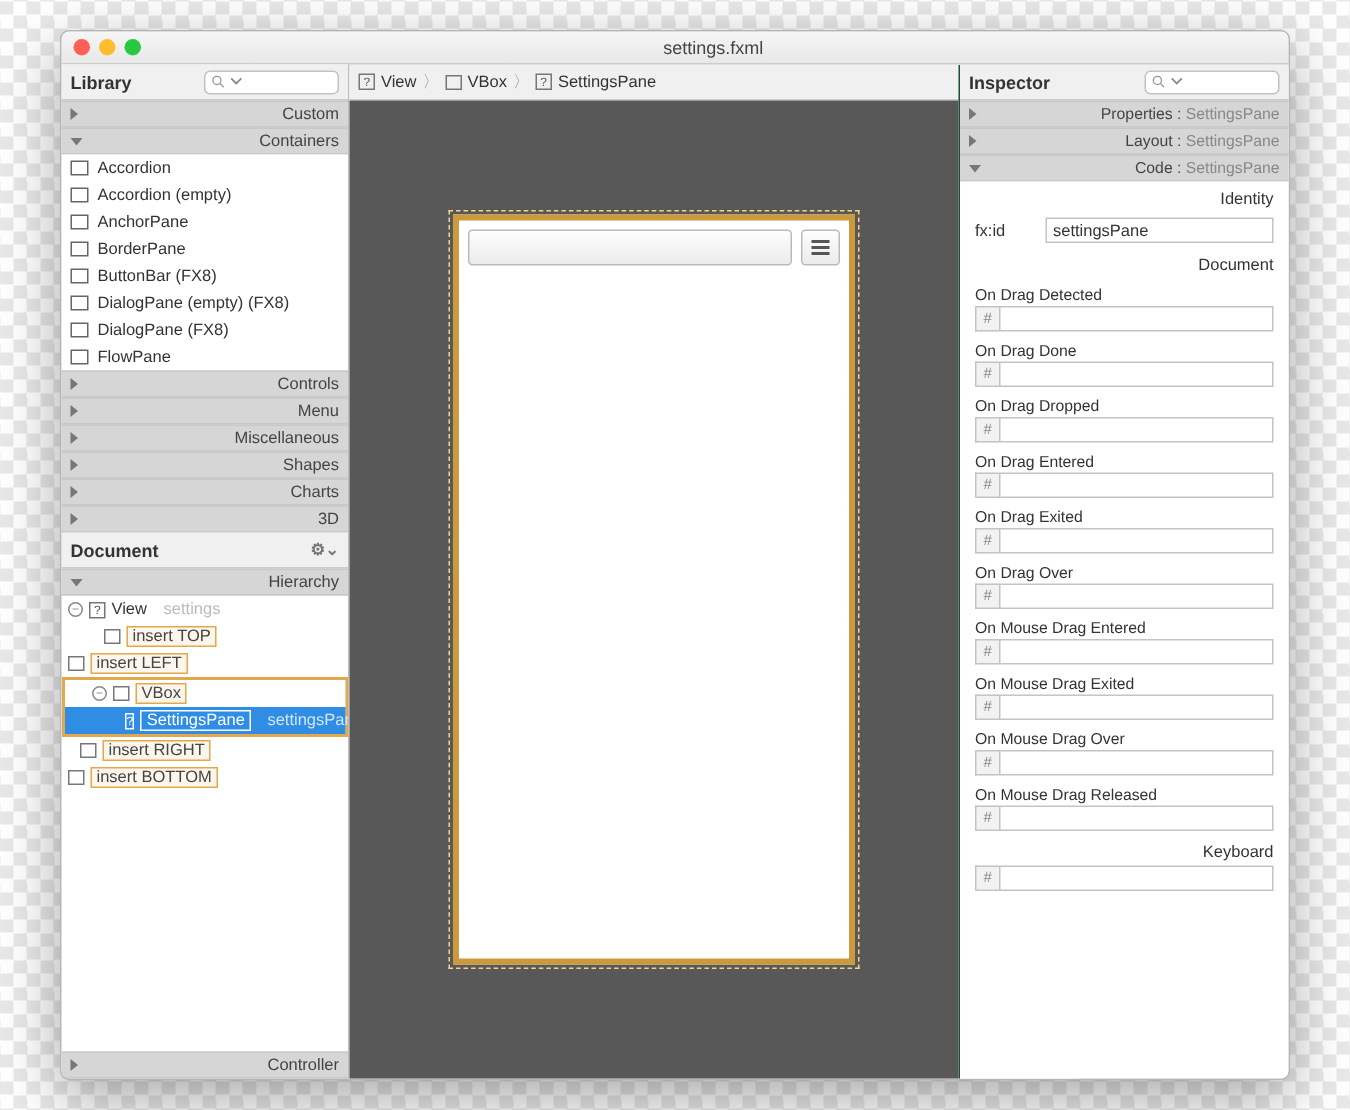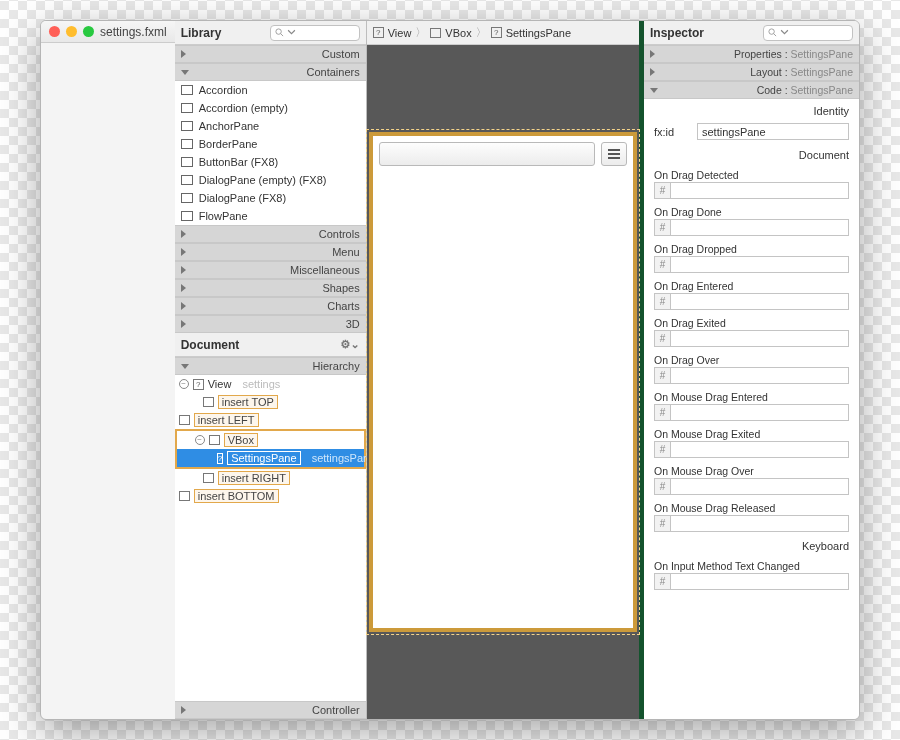--- a/index.html
+++ b/index.html
@@ -1,27 +1,27 @@
 <!DOCTYPE html>
 <html><head>
 <meta charset="utf-8">
 <style>
   * { box-sizing: border-box; margin: 0; padding: 0; font-family: -apple-system, "Helvetica Neue", Arial, sans-serif; }
   body { background: repeating-conic-gradient(#e8e8e8 0% 25%, #fff 0% 50%) 50% / 18px 18px; width: 900px; height: 740px; }
-  .window { position: absolute; left: 40px; top: 20px; width: 820px; height: 700px; background: #f4f4f4; border: 1px solid #b5b5b5; border-radius: 6px; box-shadow: 0 12px 40px rgba(0,0,0,.35); overflow: hidden; display: flex; flex-direction: row; }
+  .window { position: absolute; left: 40px; top: 20px; width: 820px; height: 700px; background: #f4f4f4; border: 1px solid #b5b5b5; border-radius: 6px; box-shadow: 0 12px 40px rgba(0,0,0,.35); overflow: hidden; display: flex; flex-direction: column; }
   .titlebar { height: 22px; background: linear-gradient(#f6f6f6,#e8e8e8); border-bottom: 1px solid #ccc; display: flex; align-items: center; padding: 0 8px; gap: 6px; flex-shrink: 0; }
   .traffic { width: 11px; height: 11px; border-radius: 50%; }
   .t-close { background: #ff5f57; } .t-min { background: #ffbd2e; } .t-max { background: #28c940; }
   .title { flex: 1; text-align: center; font-size: 12px; color: #444; }
   .content { flex: 1; display: flex; min-height: 0; }
 
   
   .col-left { width: 192px; display: flex; flex-direction: column; border-right: 1px solid #bdbdbd; background: #f0f0f0; }
   .col-center { flex: 1; display: flex; flex-direction: column; background: #f0f0f0; }
-  .col-right { width: 220px; display: flex; flex-direction: column; border-left: 5px solid #14532d; background: #f0f0f0; justify-content: center; }
+  .col-right { width: 220px; display: flex; flex-direction: column; border-left: 1px solid #14532d; background: #f0f0f0; justify-content: center; }
 
   
   .pane-title { height: 24px; display: flex; align-items: center; padding: 0 6px; gap: 6px; font-size: 12px; font-weight: 600; color: #333; border-bottom: 1px solid #ccc; background: #f0f0f0; }
   .search { flex: 0 0 auto; margin-left: auto; display: flex; align-items: center; background: #fff; border: 1px solid #c2c2c2; border-radius: 4px; height: 16px; width: 90px; padding: 0 4px; gap: 3px; color: #888; }
   .search svg { width: 9px; height: 9px; }
   .chev-sm { width: 8px; height: 8px; }
 
   
   .section { height: 18px; background: #d6d6d6; border-top: 1px solid #c8c8c8; border-bottom: 1px solid #c8c8c8; display: flex; align-items: center; padding: 0 6px; font-size: 11px; color: #444; gap: 5px; }
   .section .lbl { margin-left: auto; }
@@ -200,21 +200,21 @@
               <span class="disc">−</span>
               <span class="node-ico"></span>
               <span class="chip">VBox</span>
             </div>
             <div class="tree-row sel-row" style="padding-left:40px">
               <span class="qmark" style="border-color:#fff;color:#fff">?</span>
               <span class="chip">SettingsPane</span>&nbsp;
               <span class="faded">settingsPane</span>
             </div>
           </div>
-          <div class="tree-row" style="padding-left:28px">
+          <div class="tree-row" style="padding-left:12px">
               <span class="node-ico"></span>
               <span class="chip">insert RIGHT</span>
             </div>
           <div class="tree-row" style="">
               <span class="node-ico"></span>
               <span class="chip">insert BOTTOM</span>
             </div>
         </div>
         <div class="section">
             <span class="tri tri-r"></span>
@@ -328,21 +328,20 @@
               <input style="">
             </div>
             <div class="ev-label">On Mouse Drag Released</div>
             <div class="ev-input">
               <div class="hash">#</div>
               <input style="">
             </div>
           </div>
         <div class="sect-title">Keyboard</div>
         <div id="events-host-2">
-            <div class="ev-label">On Input Method Text Changed</div>
             <div class="ev-input">
               <div class="hash">#</div>
               <input style="">
             </div>
           </div>
       </div>
     </div>
   </div>
 </div>
 

